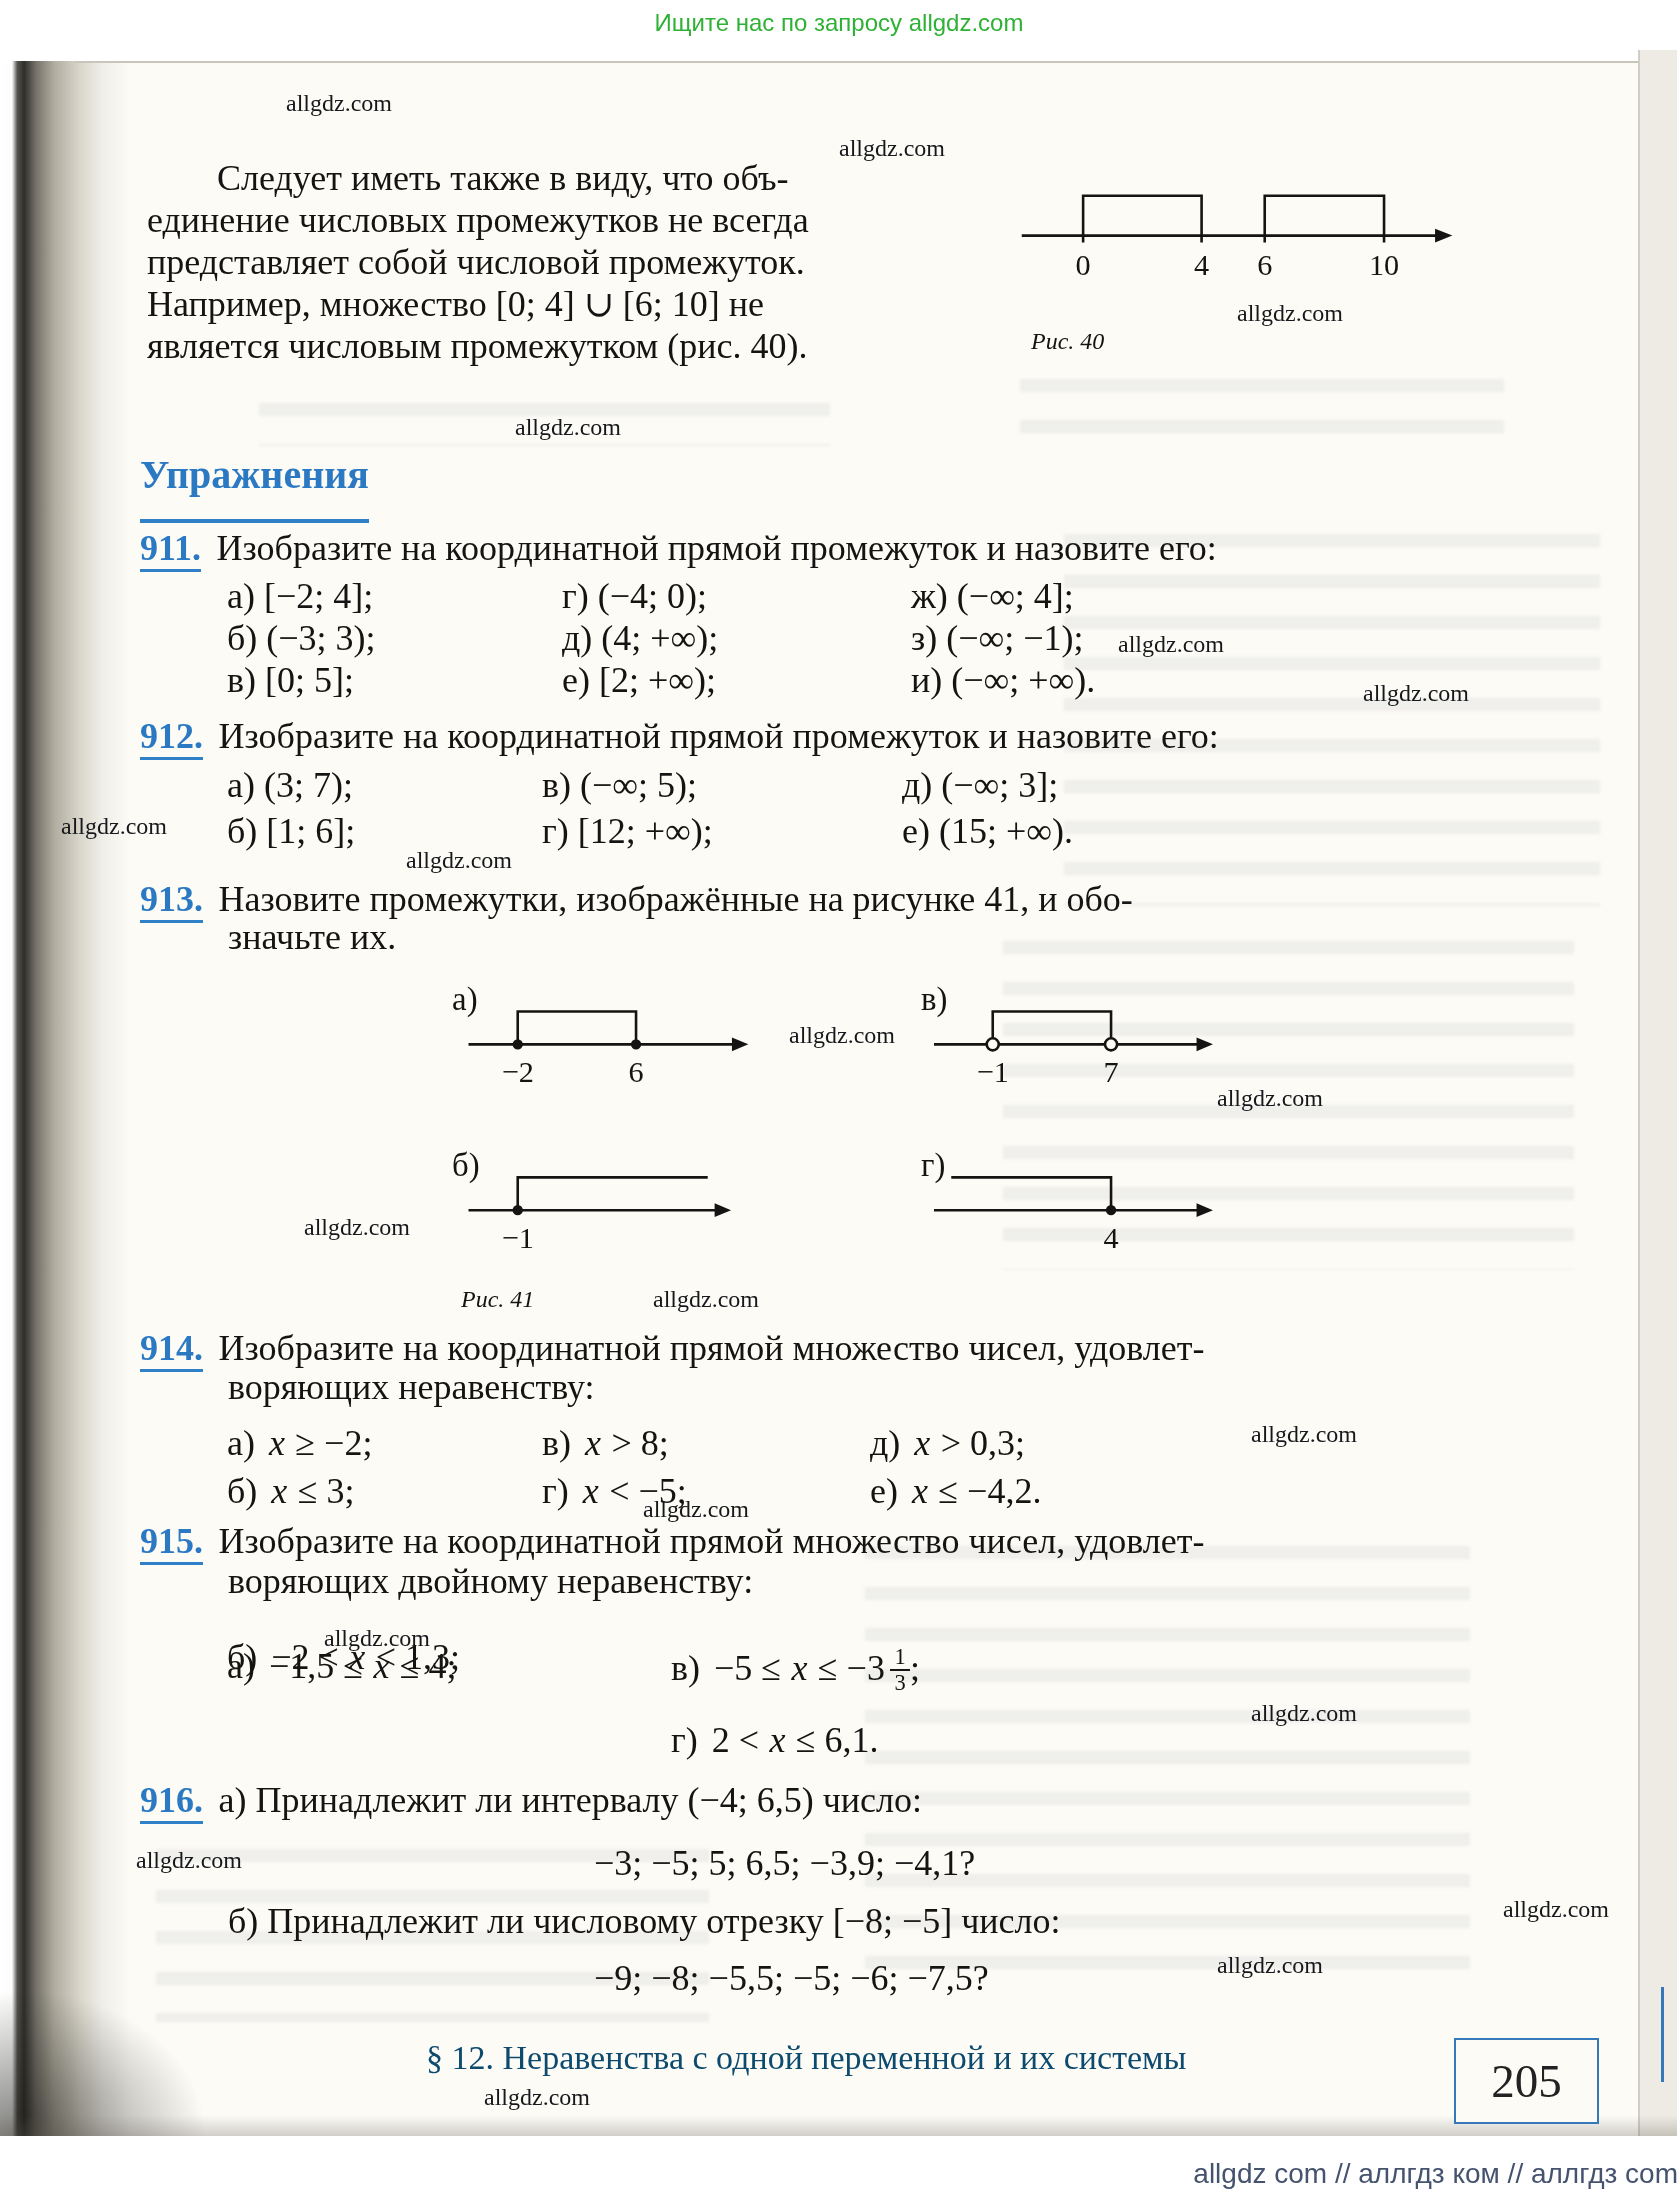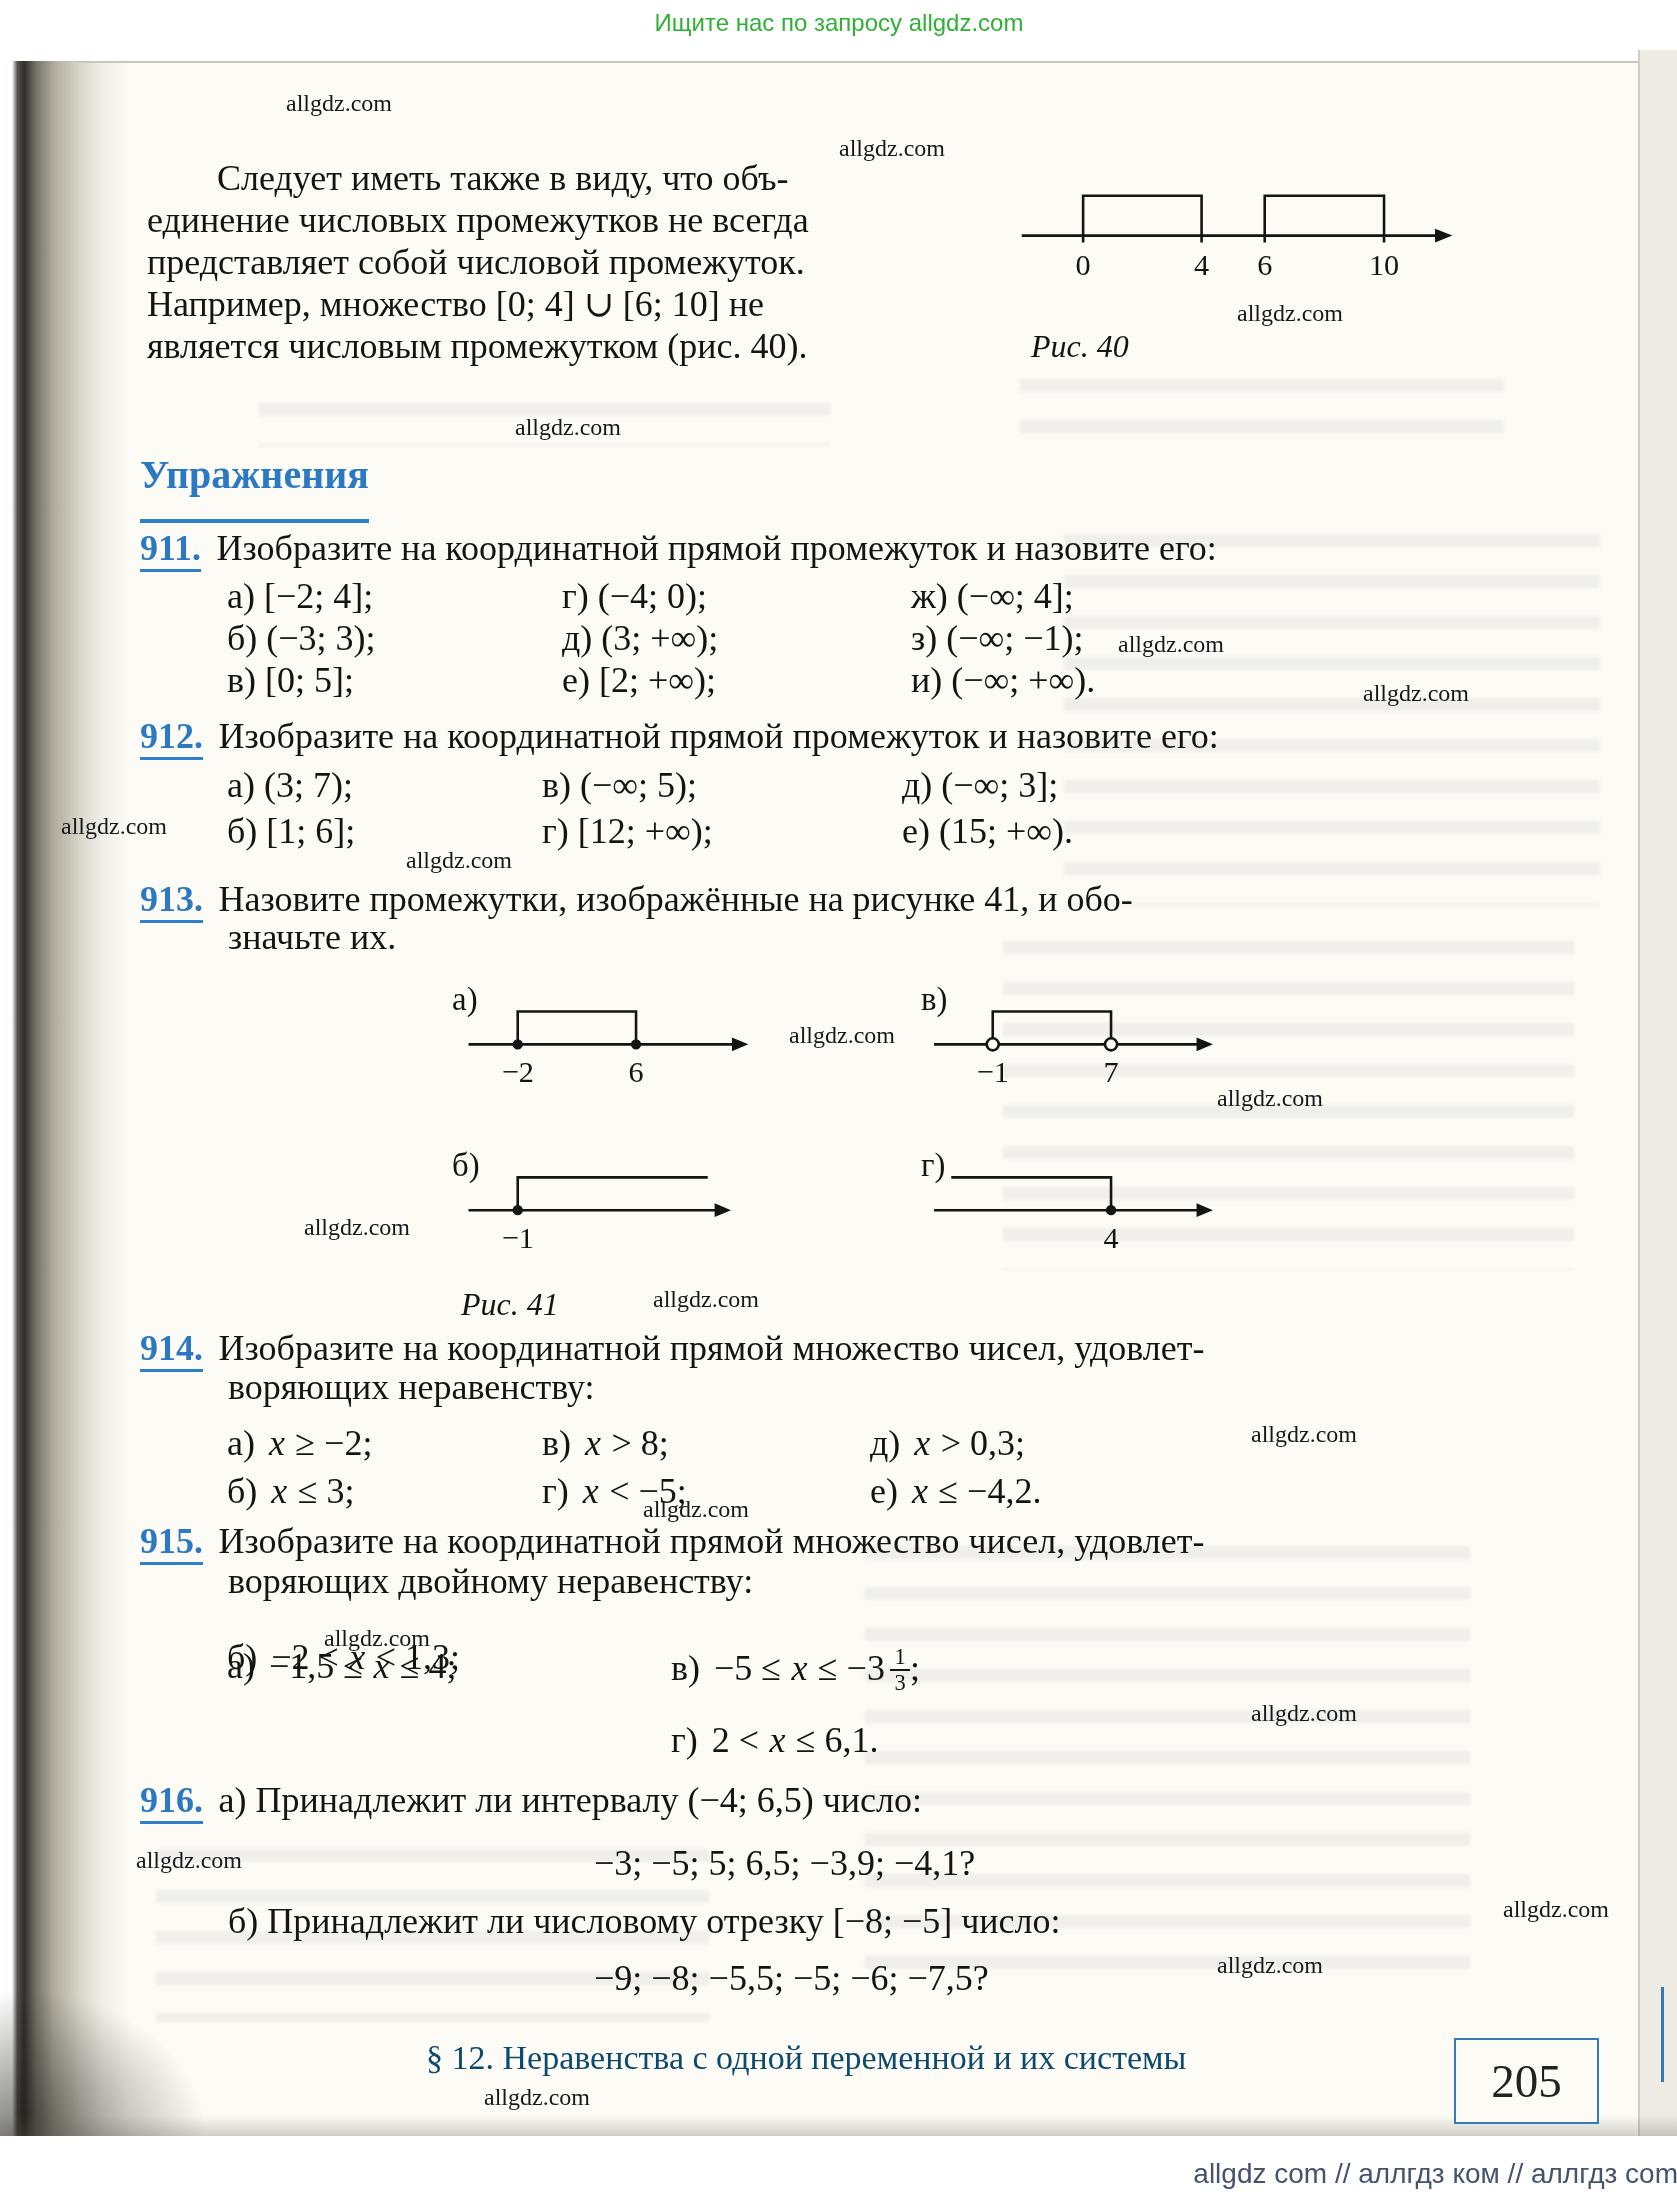--- a/index.html
+++ b/index.html
@@ -18,21 +18,21 @@
   .num{color:#2b79c2;font-weight:bold;border-bottom:3.5px solid #2f80c8;padding-bottom:0.9px}
   .prompt{margin-left:15.6px}
   .section-hdr{
     font-size:40px;font-weight:bold;color:#2b79c2;
     border-bottom:4.3px solid #2f80c8;padding-bottom:21px;
   }
   .wm{
     position:absolute;font-family:Liberation Serif, serif;
     font-size:24px;color:#17181c;white-space:nowrap;
   }
-  .caption{font-style:italic;font-size:32px}
+  .caption{font-style:italic;font-size:24px}
   .m-item .lab{margin-right:14px}
   .m-item .pre{margin-right:10.4px}
   .m-item .var{font-style:italic;margin-right:10.4px}
   .frac{
     display:inline-block;vertical-align:-0.45em;text-align:center;
     font-size:22.5px;line-height:1.05;font-style:normal;margin-left:5.2px;
   }
   .frac .fn{display:block;border-bottom:2.6px solid #161412;padding:0 4.3px}
   .frac .fd{display:block}
   .footer-title{font-size:34px;color:#0c4a6e}
@@ -137,21 +137,21 @@
 
   <div class="abs section-hdr" style="left:140px;top:401px">Упражнения</div>
 
   <div class="abs body-text" style="left:140px;top:477px">
     <span class="num">911.</span><span class="prompt">Изобразите на координатной прямой промежуток и назовите его:</span>
   </div>
   <div class="abs body-text" style="left:227px;top:525px">а) [−2; 4];</div>
   <div class="abs body-text" style="left:562px;top:525px">г) (−4; 0);</div>
   <div class="abs body-text" style="left:911px;top:525px">ж) (−∞; 4];</div>
   <div class="abs body-text" style="left:227px;top:567px">б) (−3; 3);</div>
-  <div class="abs body-text" style="left:562px;top:567px">д) (3; +∞);</div>
+  <div class="abs body-text" style="left:562px;top:567px">д) (4; +∞);</div>
   <div class="abs body-text" style="left:911px;top:567px">з) (−∞; −1);</div>
   <div class="abs body-text" style="left:227px;top:609px">в) [0; 5];</div>
   <div class="abs body-text" style="left:562px;top:609px">е) [2; +∞);</div>
   <div class="abs body-text" style="left:911px;top:609px">и) (−∞; +∞).</div>
 
   <div class="abs body-text" style="left:140px;top:665px">
     <span class="num">912.</span><span class="prompt">Изобразите на координатной прямой промежуток и назовите его:</span>
   </div>
   <div class="abs body-text" style="left:227px;top:714px">а) (3; 7);</div>
   <div class="abs body-text" style="left:542px;top:714px">в) (−∞; 5);</div>

